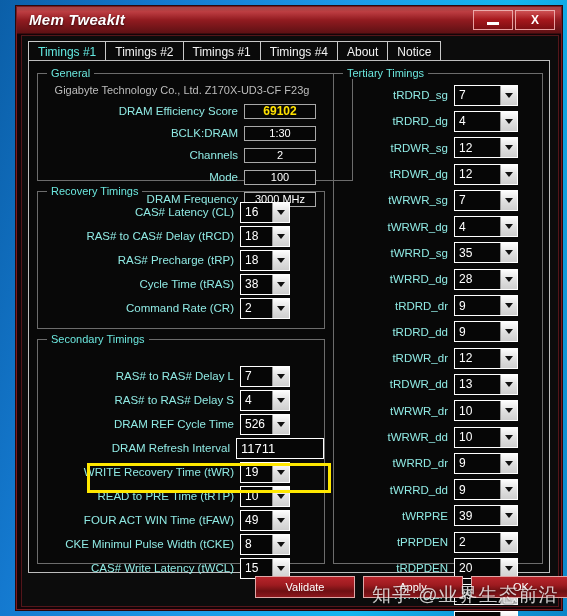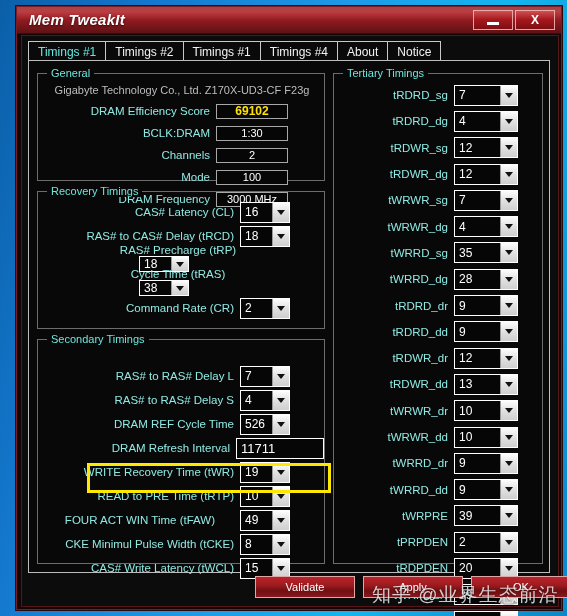--- a/index.html
+++ b/index.html
@@ -110,21 +110,21 @@
   }
   .group > .legend {
     position: absolute;
     top: -7px; left: 9px;
     padding: 0 4px;
     background: #080808;
     color: #6ce8df;
     font-size: 11px;
     white-space: nowrap;
   }
-  #grp-general   { left: 8px;  top: 12px;  width: 288px; height: 108px; }
+  #grp-general   { left: 8px;  top: 12px;  width: 316px; height: 108px; }
   #grp-primary   { left: 8px;  top: 130px; width: 288px; height: 138px; }
   #grp-secondary { left: 8px;  top: 278px; width: 288px; height: 225px; }
   #grp-tertiary  { left: 304px;top: 12px;  width: 210px; height: 491px; }
 
   
   #mobo-string {
     position: absolute;
     left: 10px; top: 10px;
     width: 268px;
     text-align: center;
@@ -319,30 +319,30 @@
               </div>
               <div class="row" style="height: 24px;">
                 <div class="lbl">RAS# to CAS# Delay (tRCD)</div>
                 <div class="combo">
                   <div class="cval">18</div>
                   <div class="carrow">
                     <i></i>
                   </div>
                 </div>
               </div>
-              <div class="row" style="height: 24px; flex-direction: column;">
+              <div class="row" style="height: 24px;">
                 <div class="lbl">RAS# Precharge (tRP)</div>
                 <div class="combo">
                   <div class="cval">18</div>
                   <div class="carrow">
                     <i></i>
                   </div>
                 </div>
               </div>
-              <div class="row" style="height: 24px; flex-direction: column;">
+              <div class="row" style="height: 24px;">
                 <div class="lbl">Cycle Time (tRAS)</div>
                 <div class="combo">
                   <div class="cval">38</div>
                   <div class="carrow">
                     <i></i>
                   </div>
                 </div>
               </div>
               <div class="row" style="height: 24px;">
                 <div class="lbl">Command Rate (CR)</div>
@@ -403,21 +403,21 @@
               </div>
               <div class="row" style="height: 24px;">
                 <div class="lbl">READ to PRE Time (tRTP)</div>
                 <div class="combo">
                   <div class="cval">10</div>
                   <div class="carrow">
                     <i></i>
                   </div>
                 </div>
               </div>
-              <div class="row" style="height: 24px; gap: 19px;">
+              <div class="row" style="height: 24px;">
                 <div class="lbl">FOUR ACT WIN Time (tFAW)</div>
                 <div class="combo">
                   <div class="cval">49</div>
                   <div class="carrow">
                     <i></i>
                   </div>
                 </div>
               </div>
               <div class="row" style="height: 24px;">
                 <div class="lbl">CKE Minimul Pulse Width (tCKE)</div>

